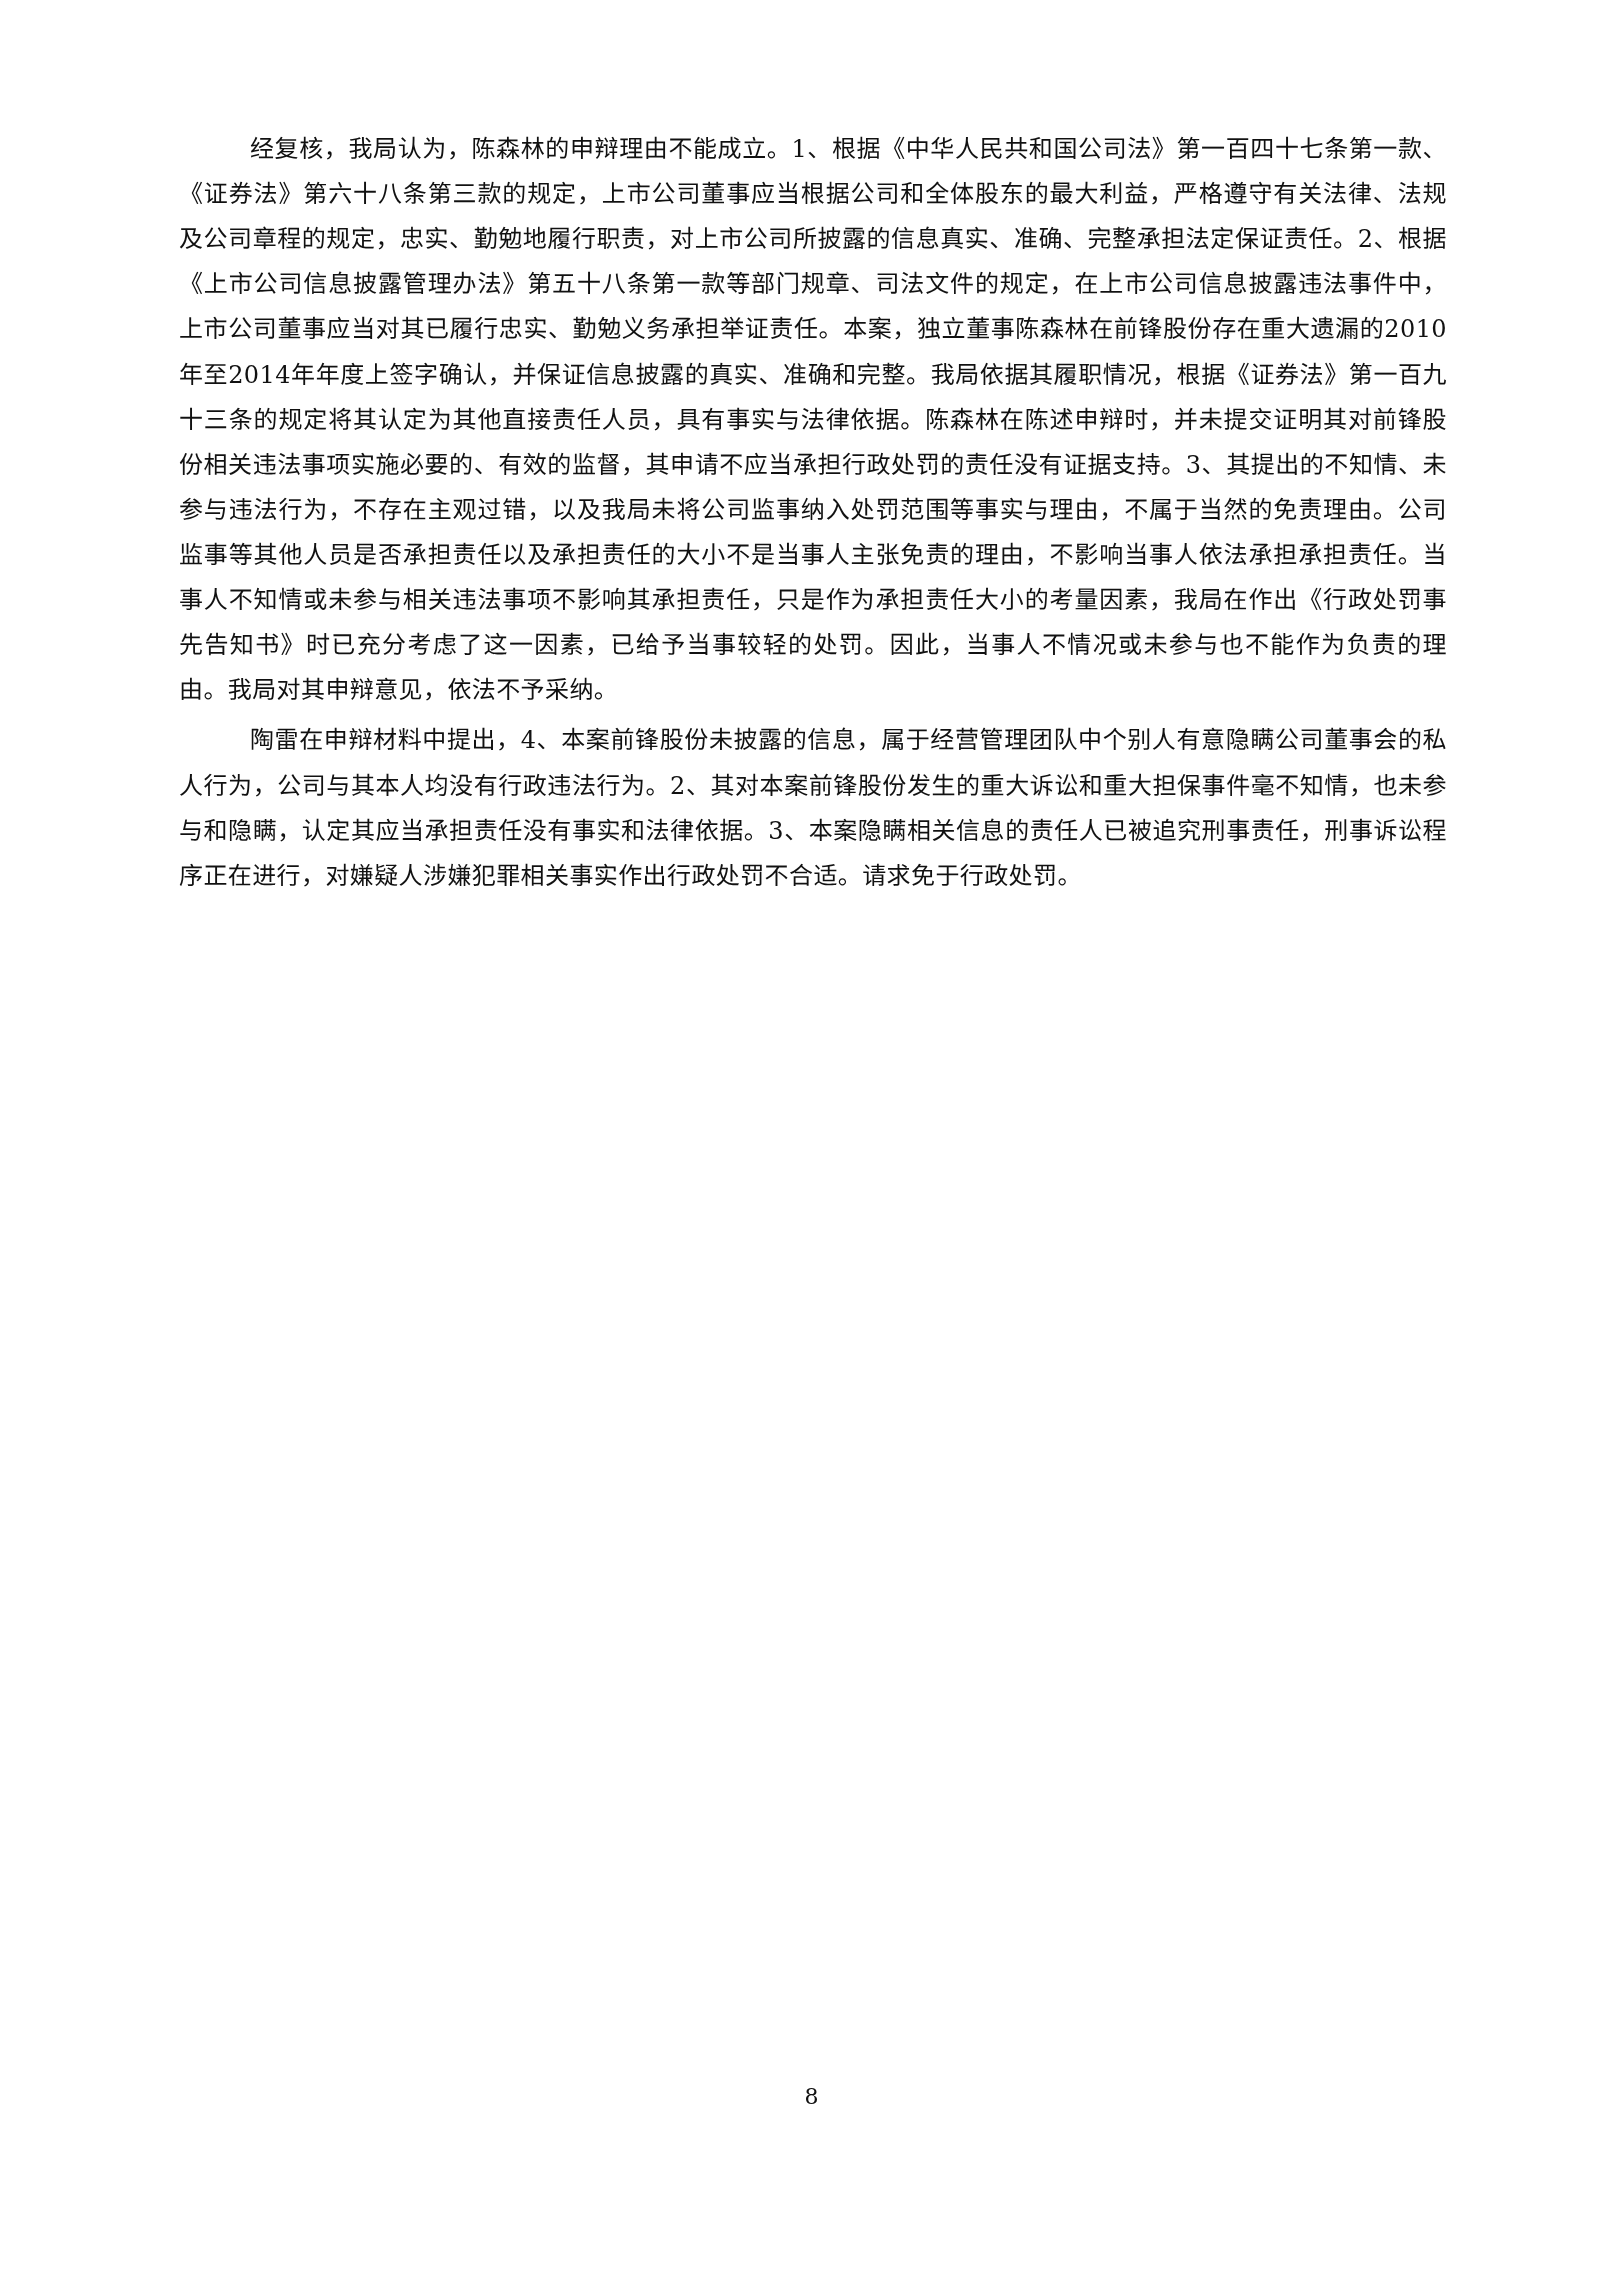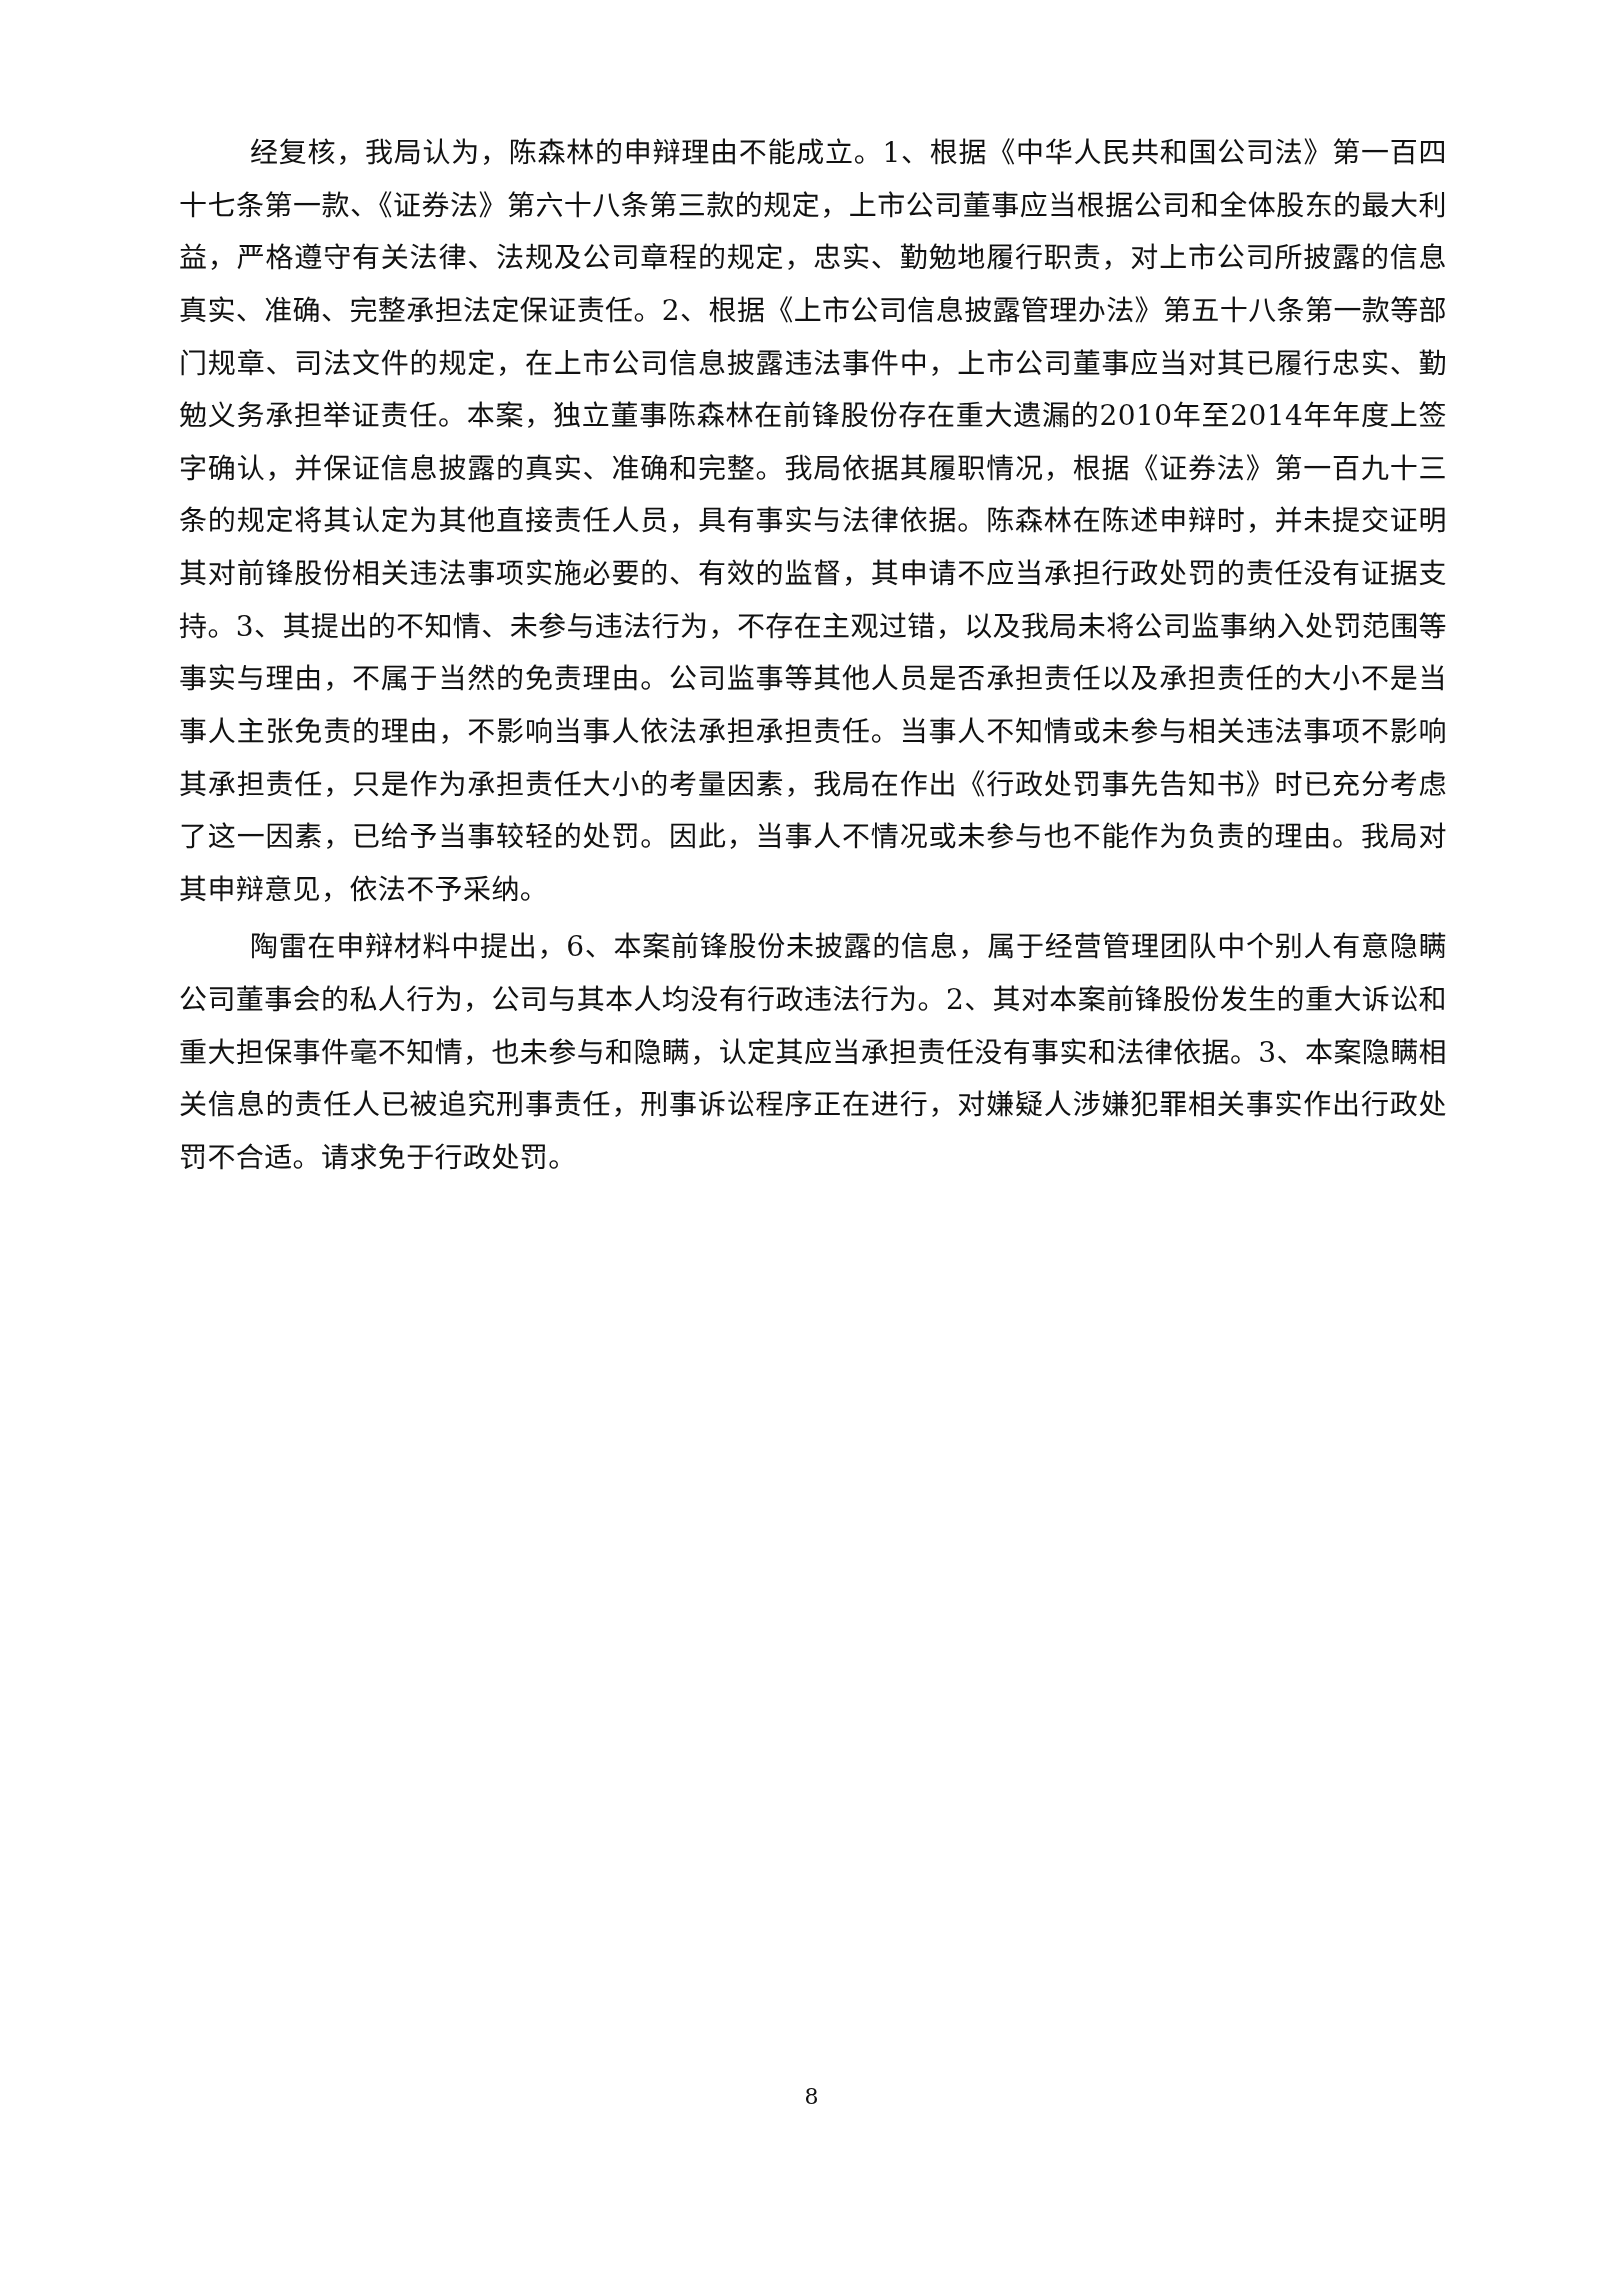--- a/index.html
+++ b/index.html
@@ -19,21 +19,21 @@
     position: relative;
     overflow: hidden;
   }
   .page-inner {
     position: absolute;
     left: 179px;
     top: 127px;
     width: 1268px;
   }
   .para {
-    font-size: 28px;
+    font-size: 24px;
     line-height: 1.88;
     color: #111111;
     text-align: justify;
     text-justify: inter-ideograph;
     letter-spacing: 0.4px;
     margin: 0 0 5px 0;
     text-indent: 71px;
   }
   .page-number {
     position: absolute;
@@ -45,17 +45,17 @@
     color: #111111;
     font-family: "DejaVu Serif", "Liberation Serif", serif;
   }
 </style>
 </head>
 <body>
 
 <div class="page">
   <div class="page-inner">
     <p class="para">经复核，我局认为，陈森林的申辩理由不能成立。1、根据《中华人民共和国公司法》第一百四十七条第一款、《证券法》第六十八条第三款的规定，上市公司董事应当根据公司和全体股东的最大利益，严格遵守有关法律、法规及公司章程的规定，忠实、勤勉地履行职责，对上市公司所披露的信息真实、准确、完整承担法定保证责任。2、根据《上市公司信息披露管理办法》第五十八条第一款等部门规章、司法文件的规定，在上市公司信息披露违法事件中，上市公司董事应当对其已履行忠实、勤勉义务承担举证责任。本案，独立董事陈森林在前锋股份存在重大遗漏的2010年至2014年年度上签字确认，并保证信息披露的真实、准确和完整。我局依据其履职情况，根据《证券法》第一百九十三条的规定将其认定为其他直接责任人员，具有事实与法律依据。陈森林在陈述申辩时，并未提交证明其对前锋股份相关违法事项实施必要的、有效的监督，其申请不应当承担行政处罚的责任没有证据支持。3、其提出的不知情、未参与违法行为，不存在主观过错，以及我局未将公司监事纳入处罚范围等事实与理由，不属于当然的免责理由。公司监事等其他人员是否承担责任以及承担责任的大小不是当事人主张免责的理由，不影响当事人依法承担承担责任。当事人不知情或未参与相关违法事项不影响其承担责任，只是作为承担责任大小的考量因素，我局在作出《行政处罚事先告知书》时已充分考虑了这一因素，已给予当事较轻的处罚。因此，当事人不情况或未参与也不能作为负责的理由。我局对其申辩意见，依法不予采纳。</p>
-    <p class="para">陶雷在申辩材料中提出，6、本案前锋股份未披露的信息，属于经营管理团队中个别人有意隐瞒公司董事会的私人行为，公司与其本人均没有行政违法行为。2、其对本案前锋股份发生的重大诉讼和重大担保事件毫不知情，也未参与和隐瞒，认定其应当承担责任没有事实和法律依据。3、本案隐瞒相关信息的责任人已被追究刑事责任，刑事诉讼程序正在进行，对嫌疑人涉嫌犯罪相关事实作出行政处罚不合适。请求免于行政处罚。</p>
+    <p class="para">陶雷在申辩材料中提出，4、本案前锋股份未披露的信息，属于经营管理团队中个别人有意隐瞒公司董事会的私人行为，公司与其本人均没有行政违法行为。2、其对本案前锋股份发生的重大诉讼和重大担保事件毫不知情，也未参与和隐瞒，认定其应当承担责任没有事实和法律依据。3、本案隐瞒相关信息的责任人已被追究刑事责任，刑事诉讼程序正在进行，对嫌疑人涉嫌犯罪相关事实作出行政处罚不合适。请求免于行政处罚。</p>
   </div>
   <div class="page-number">8</div>
 </div>
 
 
 </body></html>

